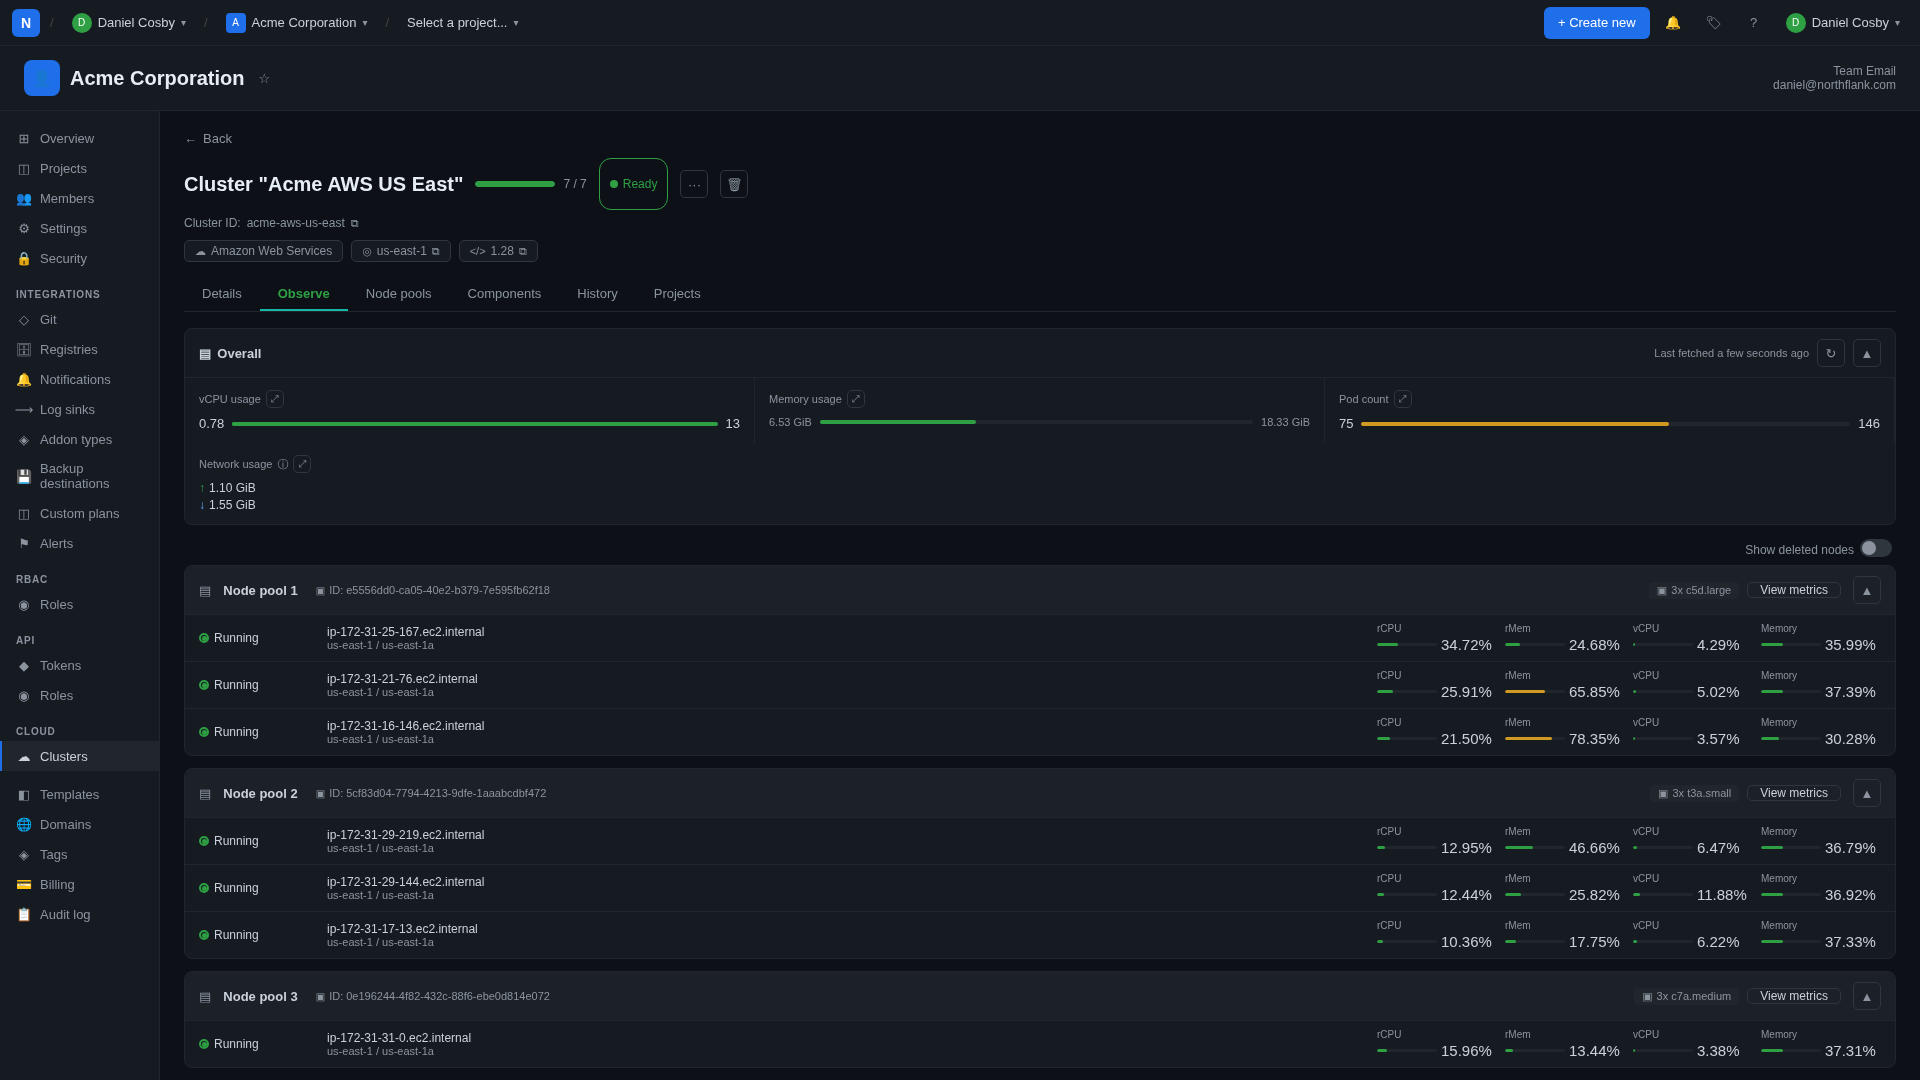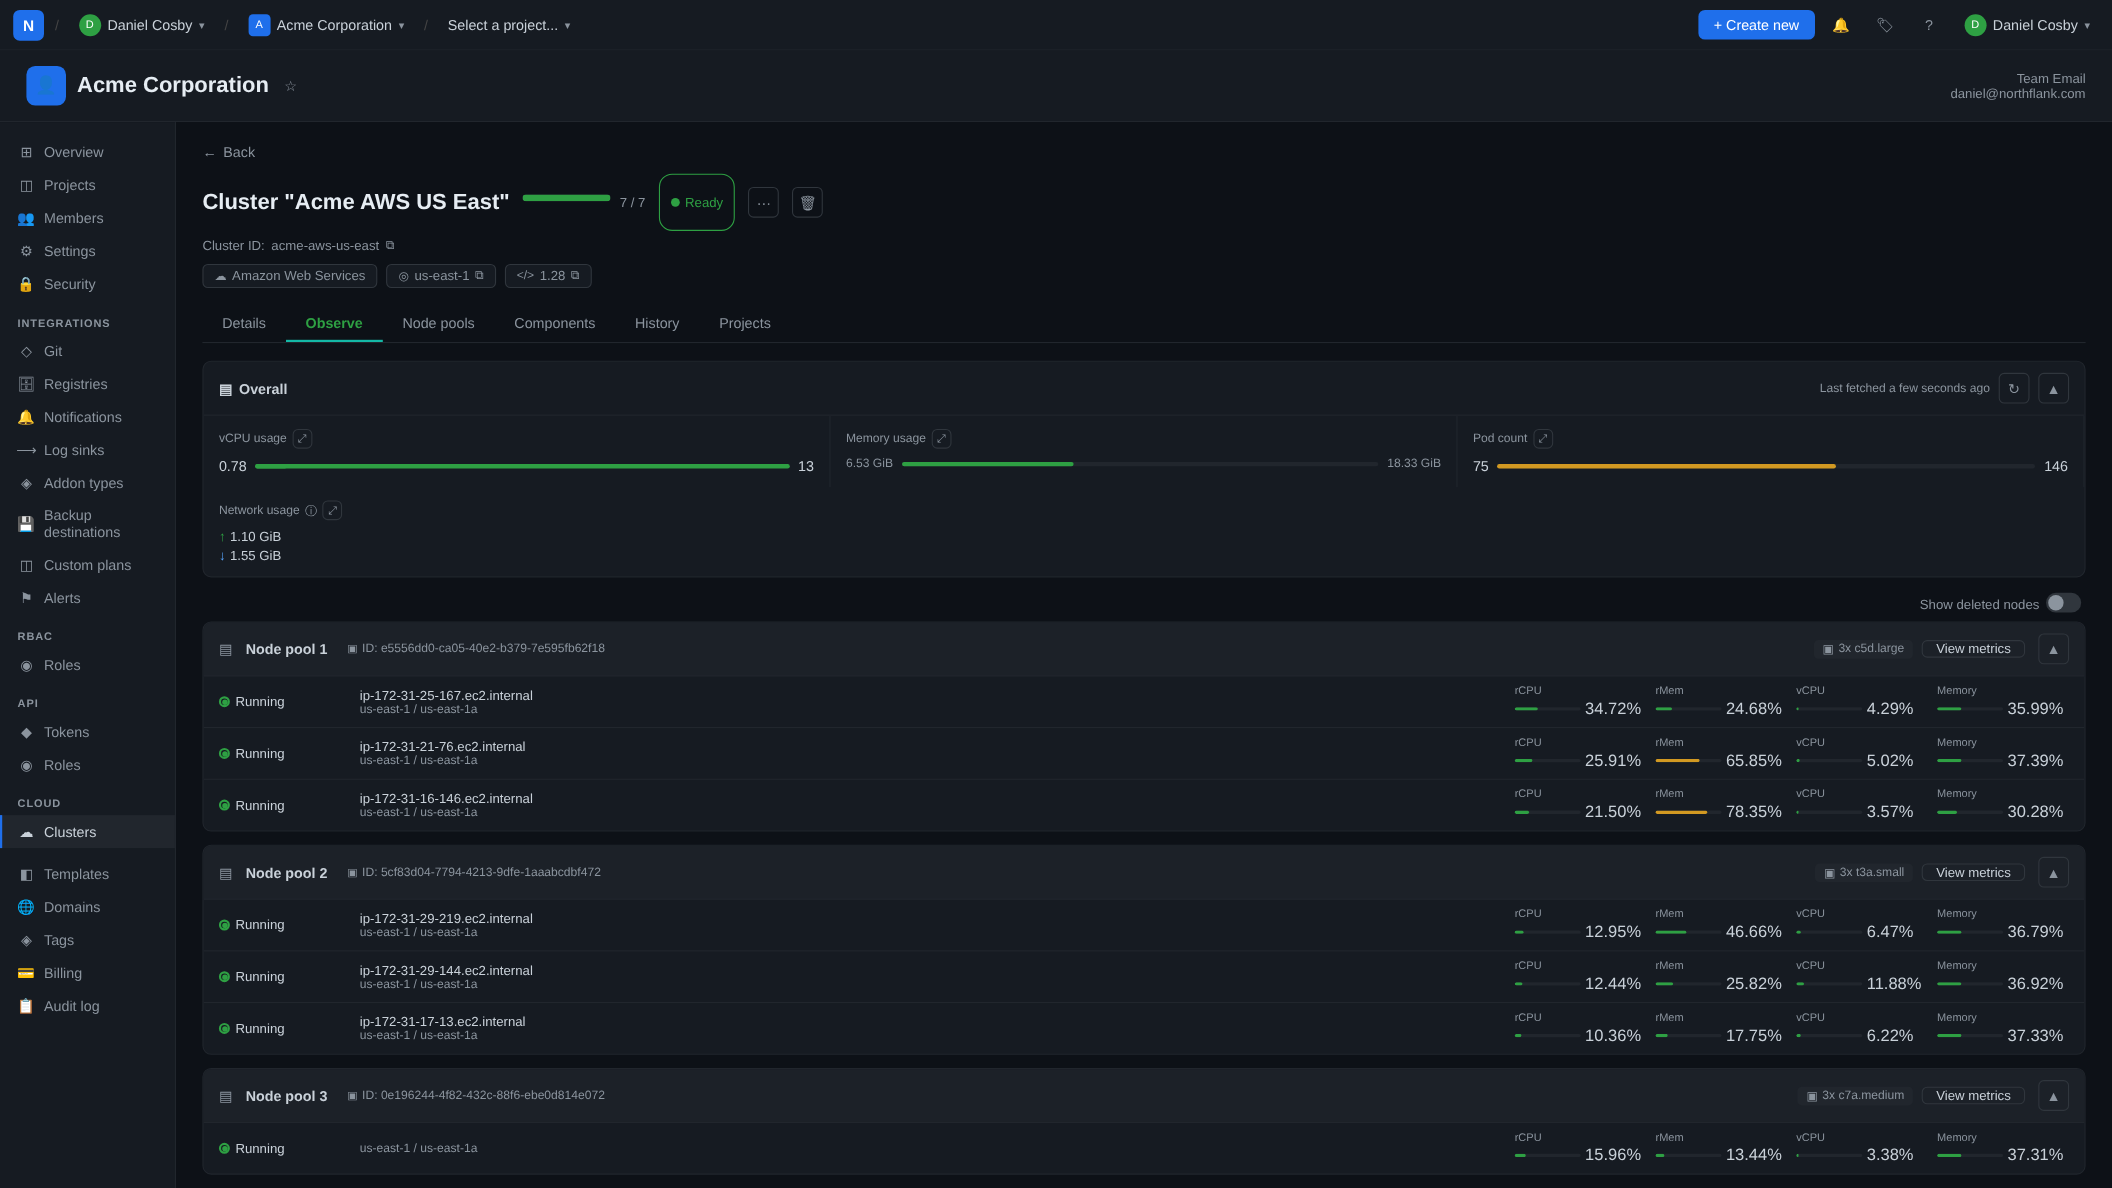--- a/index.html
+++ b/index.html
@@ -7,21 +7,21 @@
 
     
     .topnav { display: flex; align-items: center; height: 46px; background: #161b22; border-bottom: 1px solid #21262d; padding: 0 12px; gap: 8px; }
     .topnav-logo { width: 28px; height: 28px; background: #1f6feb; border-radius: 6px; display: flex; align-items: center; justify-content: center; color: white; font-weight: bold; font-size: 14px; flex-shrink: 0; }
     .topnav-sep { color: #444; margin: 0 2px; }
     .topnav-item { display: flex; align-items: center; gap: 6px; padding: 4px 8px; border-radius: 6px; cursor: pointer; color: #c9d1d9; }
     .topnav-avatar { width: 20px; height: 20px; border-radius: 50%; background: #2ea043; display: flex; align-items: center; justify-content: center; font-size: 10px; color: white; }
     .topnav-avatar.org { background: #1f6feb; border-radius: 4px; }
     .topnav-chevron { font-size: 10px; color: #8b949e; }
     .topnav-spacer { flex: 1; }
-    .topnav-actions { display: flex; align-items: center; gap: 8px; }
+    .topnav-actions { display: flex; gap: 8px; }
     .btn-create { display: flex; align-items: center; gap: 6px; background: #1f6feb; color: white; border: none; border-radius: 6px; padding: 6px 14px; cursor: pointer; font-size: 13px; font-weight: 500; }
     .topnav-icon-btn { width: 32px; height: 32px; display: flex; align-items: center; justify-content: center; border-radius: 6px; cursor: pointer; color: #8b949e; }
     .topnav-user { display: flex; align-items: center; gap: 6px; padding: 4px 8px; border-radius: 6px; cursor: pointer; }
 
     
     .org-header { display: flex; align-items: center; justify-content: space-between; padding: 14px 24px; border-bottom: 1px solid #21262d; background: #161b22; }
     .org-header-left { display: flex; align-items: center; gap: 10px; }
     .org-icon { width: 36px; height: 36px; background: #1f6feb; border-radius: 8px; display: flex; align-items: center; justify-content: center; color: white; font-size: 16px; }
     .org-title { font-size: 20px; font-weight: 600; color: #e6edf3; }
     .org-star { color: #8b949e; margin-left: 4px; cursor: pointer; }
@@ -42,21 +42,21 @@
 
     
     .main { flex: 1; overflow-y: auto; padding: 20px 24px; background: #0d1117; }
 
     
     .back-btn { display: flex; align-items: center; gap: 6px; color: #8b949e; cursor: pointer; margin-bottom: 12px; font-size: 13px; }
 
     
     .cluster-header { display: flex; align-items: center; gap: 12px; margin-bottom: 6px; }
     .cluster-title { font-size: 20px; font-weight: 600; color: #e6edf3; }
-    .progress-bar-wrap { display: flex; gap: 8px; }
+    .progress-bar-wrap { display: flex; align-items: center; gap: 8px; }
     .progress-bar { width: 80px; height: 6px; background: #21262d; border-radius: 3px; overflow: hidden; }
     .progress-bar-fill { height: 100%; background: #2ea043; border-radius: 3px; }
     .progress-label { font-size: 12px; color: #8b949e; }
     .status-badge { display: flex; align-items: center; gap: 5px; padding: 18px 10px; border-radius: 12px; border: 1px solid #2ea043; color: #2ea043; font-size: 12px; }
     .status-dot { width: 8px; height: 8px; border-radius: 50%; background: #2ea043; }
     .icon-btn-sm { width: 28px; height: 28px; display: flex; align-items: center; justify-content: center; border-radius: 5px; border: 1px solid #30363d; color: #8b949e; cursor: pointer; background: transparent; }
 
     
     .cluster-meta { display: flex; align-items: center; gap: 6px; margin-bottom: 10px; color: #8b949e; font-size: 12px; }
     .copy-icon { cursor: pointer; color: #8b949e; font-size: 11px; }
@@ -768,20 +768,21 @@
     <div class="icon-btn-sm" style="margin-left:4px;">▲</div>
   </div>
           <div class="node-row">
       <div class="node-status">
         <div class="running-dot">
                 <div class="running-dot-inner"></div>
               </div>
         <span>Running</span>
       </div>
       <div>
+        <div class="node-name">ip-172-31-31-0.ec2.internal</div>
         <div class="node-region">us-east-1 / us-east-1a</div>
       </div>
       <div class="node-metric">
         <div class="node-metric-label">rCPU</div>
         <div class="node-metric-bar-row">
           <div class="node-metric-bar">
             <div class="node-metric-fill" style="width:16%;background:#2ea043;"></div>
           </div>
           <span class="node-metric-val">15.96%</span>
         </div>

